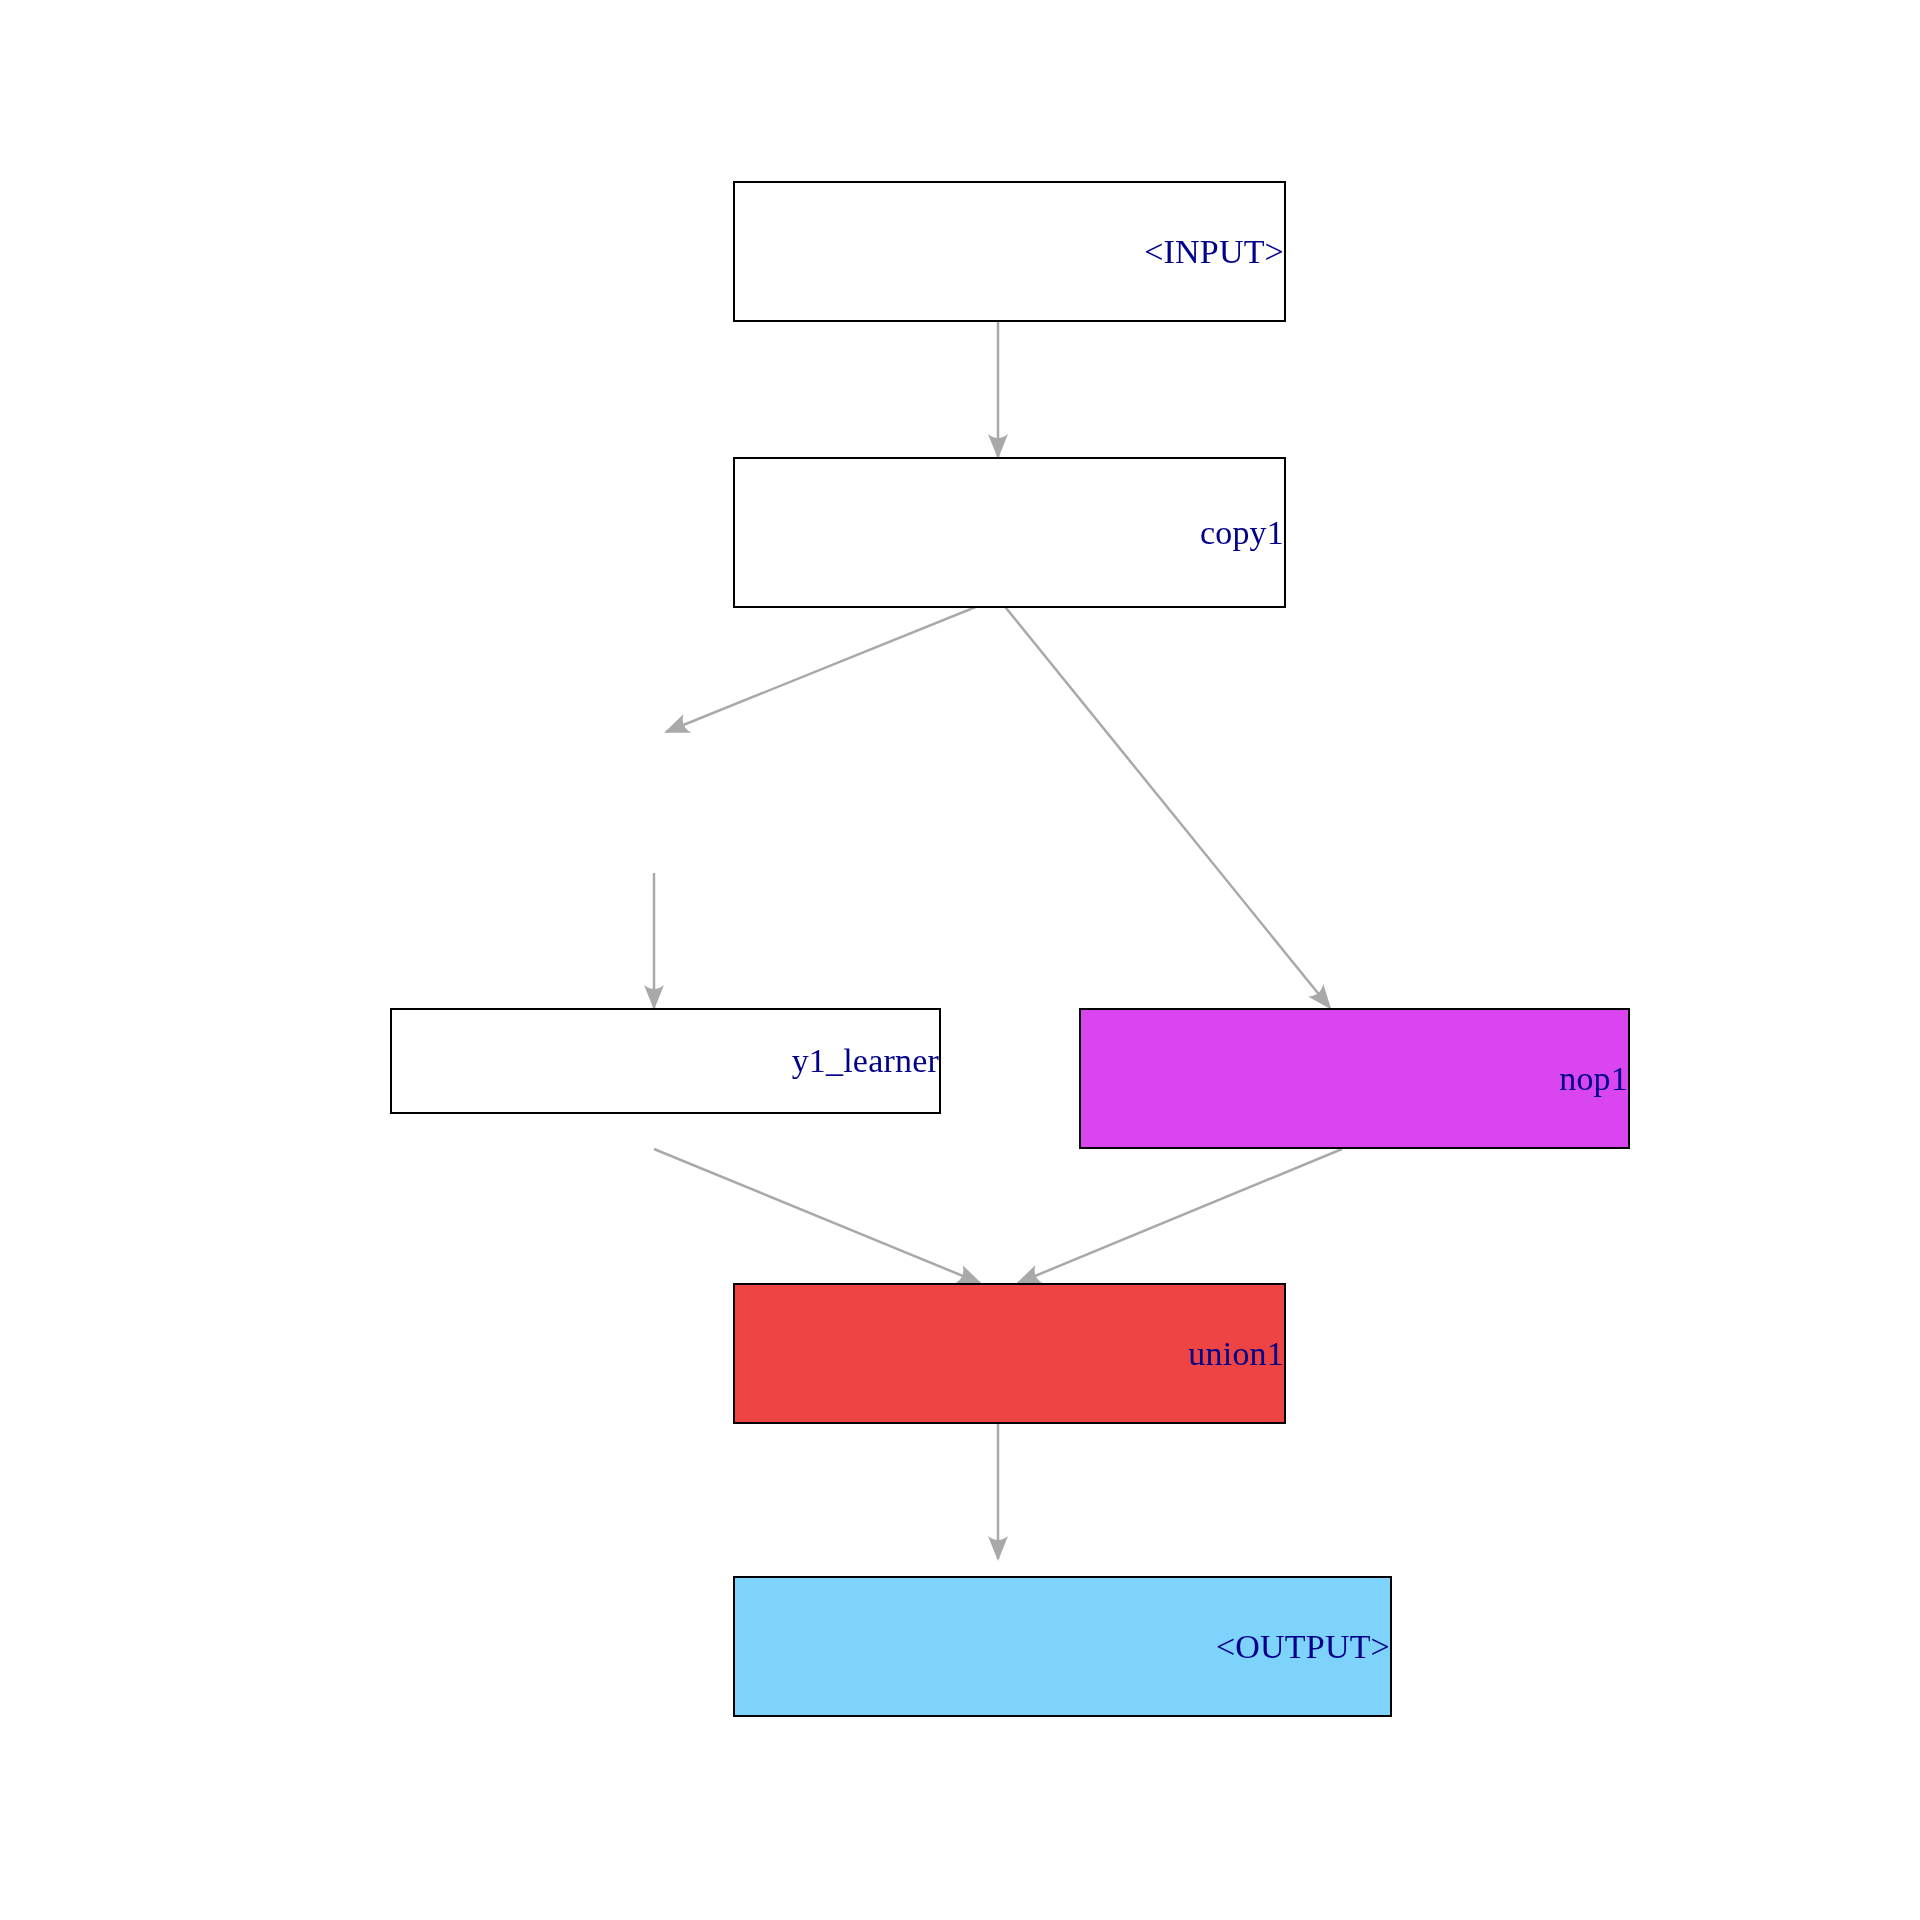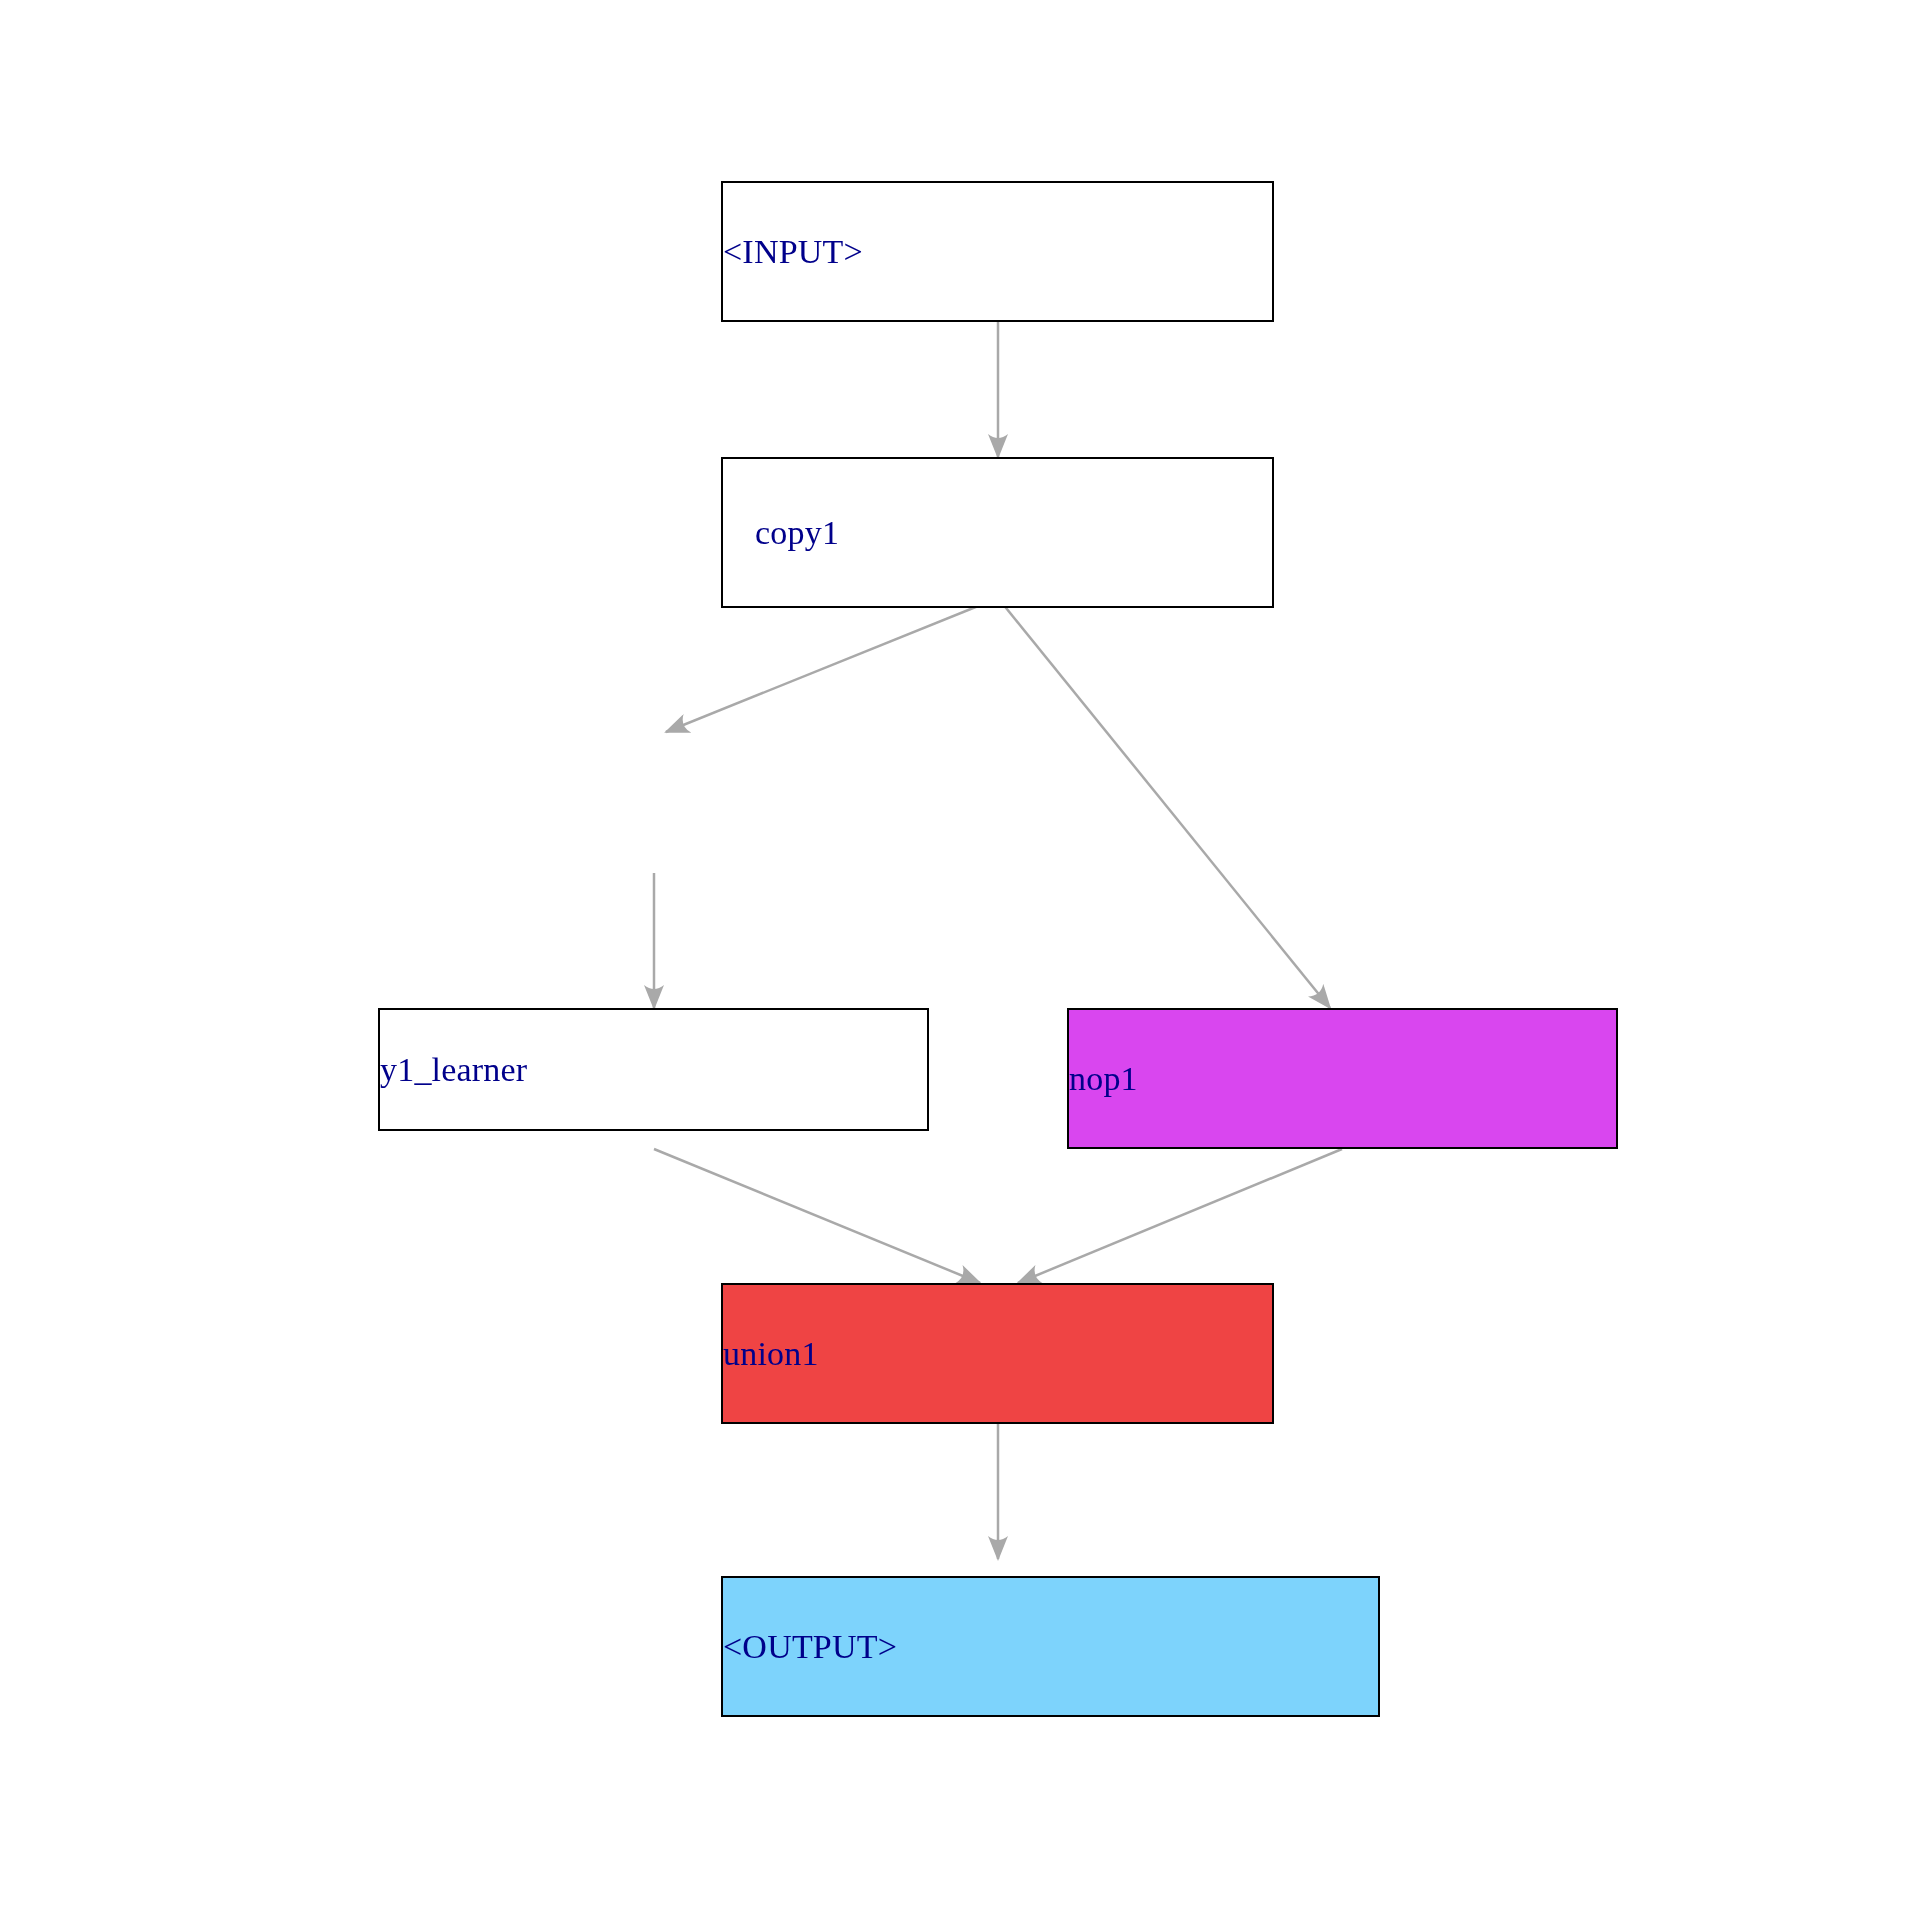--- a/index.html
+++ b/index.html
@@ -23,21 +23,22 @@
     height: 1920px;
     pointer-events: none;
   }
   .node {
     position: absolute;
     box-sizing: border-box;
     border: 2.5px solid #000000;
     background: #ffffff;
     display: flex;
     align-items: center;
-    justify-content: flex-start;
+    justify-content: flex-end;
+    margin-left: 12px;
   }
   .node-label {
     color: #00008b;
     font-family: "Liberation Serif", "DejaVu Serif", serif;
     font-size: 34px;
     line-height: 1;
     letter-spacing: 0.2px;
     white-space: nowrap;
     user-select: none;
   }
@@ -66,21 +67,21 @@
 
   <div class="node" style="left: 721px; top: 181px; width: 553px; height: 141px; border-color: rgb(0, 0, 0); background: rgb(255, 255, 255);">
     <span class="node-label" style="color: rgb(0, 0, 139);">&lt;INPUT&gt;</span>
   </div>
 
   <div class="node" style="left: 721px; top: 457px; width: 553px; height: 151px; border-color: rgb(0, 0, 0); background: rgb(255, 255, 255); padding-left: 32px;">
     <span class="node-label" style="color: rgb(0, 0, 139);">copy1</span>
   </div>
 
 
-  <div class="node" style="left: 378px; top: 1008px; width: 551px; height: 123px; border-color: rgb(0, 0, 0); background: rgb(255, 255, 255);">
+  <div class="node" style="left: 378px; top: 1008px; width: 551px; height: 106px; border-color: rgb(0, 0, 0); background: rgb(255, 255, 255);">
     <span class="node-label" style="color: rgb(0, 0, 139);">y1_learner</span>
   </div>
 
   <div class="node" style="left: 1067px; top: 1008px; width: 551px; height: 141px; border-color: rgb(0, 0, 0); background: #d946ef;">
     <span class="node-label" style="color: rgb(0, 0, 139);">nop1</span>
   </div>
 
   <div class="node" style="left: 721px; top: 1283px; width: 553px; height: 141px; border-color: rgb(0, 0, 0); background: #ef4444;">
     <span class="node-label" style="color: rgb(0, 0, 139);">union1</span>
   </div>

